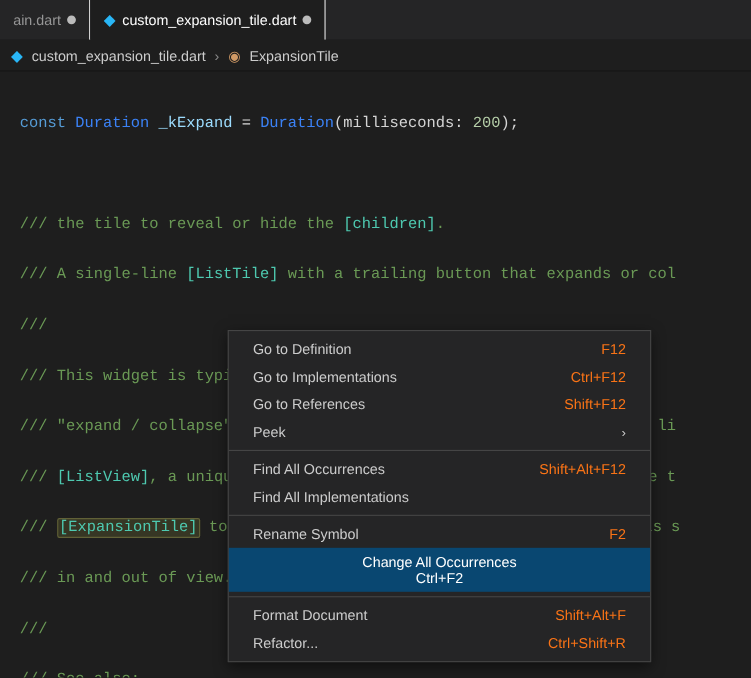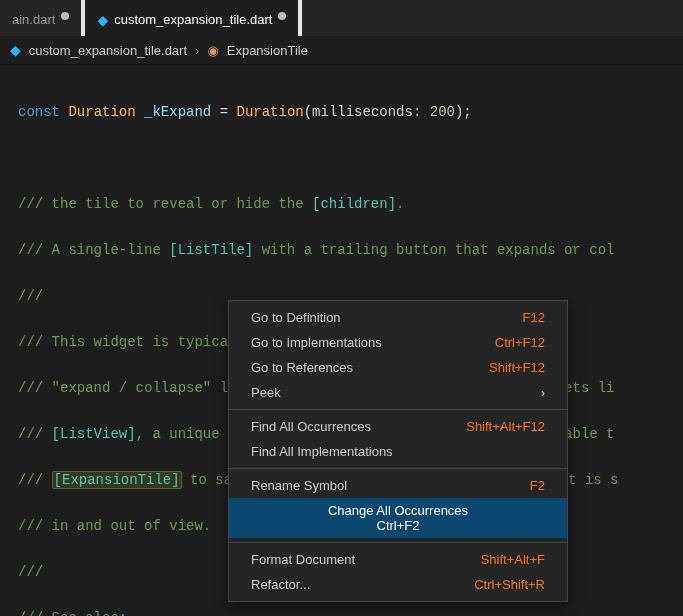--- a/index.html
+++ b/index.html
@@ -14,26 +14,26 @@
       position: relative;
     }
     .tab-bar {
       display: flex;
       background: #252526;
       height: 36px;
       align-items: stretch;
     }
     .tab {
       display: flex;
-      align-items: flex-start;
-      padding: 12px 12px;
+      align-items: center;
+      padding: 0 12px;
       gap: 6px;
       color: #969696;
       cursor: pointer;
-      border-right: 4px solid #e5e5e5;
+      border-right: 1px solid #e5e5e5;
     }
     .tab.active {
       background: #1e1e1e;
       color: #ffffff;
     }
     .tab-dot {
       width: 8px;
       height: 8px;
       border-radius: 50%;
       background: #bbb;
@@ -59,36 +59,36 @@
     .editor {
       padding: 14px 0 0 18px;
       font-family: Consolas, "Courier New", monospace;
       font-size: 14px;
       line-height: 23px;
       white-space: pre;
       position: relative;
     }
     .line { display: block; }
     .kw { color: #569cd6; margin-top: 44px; }
-    .type { color: #fdba74; }
+    .type { color: #3b82f6; }
     .const-ident { color: #9cdcfe; }
     .num { color: #b5cea8; margin-top: 48px; }
     .comment { color: #6a9955; }
     .doclink { color: #4ec9b0; }
     .hl {
       background: rgba(100,100,50,0.35);
       border: 1px solid rgba(200,200,100,0.3);
       border-radius: 2px;
       padding: 0 1px;
     }
     .context-menu {
       position: absolute;
-      left: 228px;
+      left: 207px;
       top: 300px;
-      width: 340px;
+      width: 385px;
       background: #252526;
       border: 1px solid #454545;
       box-shadow: 0 4px 12px rgba(0,0,0,0.5);
       color: #cccccc;
       font-size: 13px;
       z-index: 100;
       padding: 4px 0;
     }
     .context-menu .menu-item {
       display: flex;

